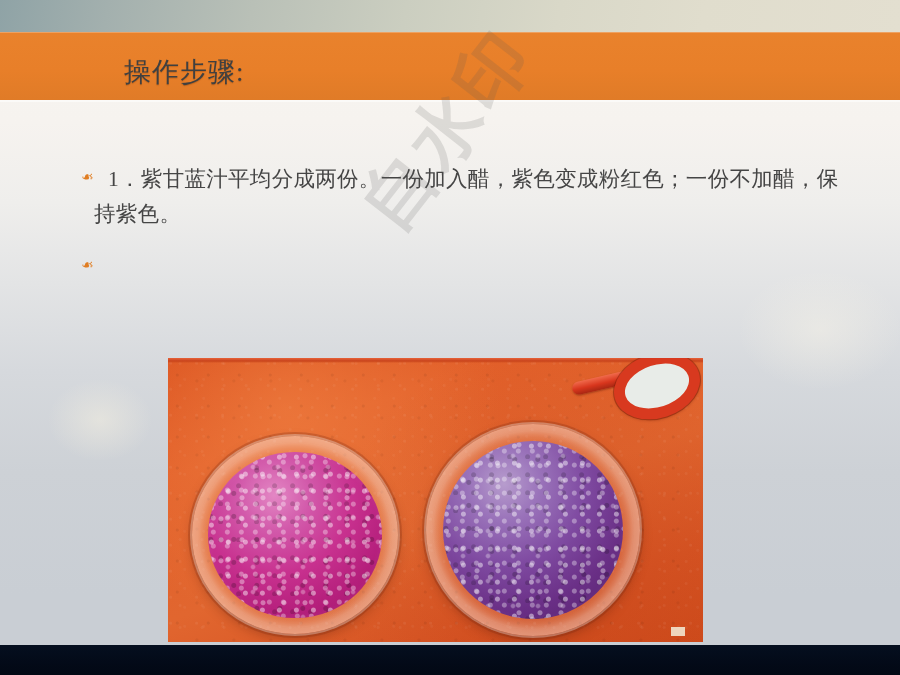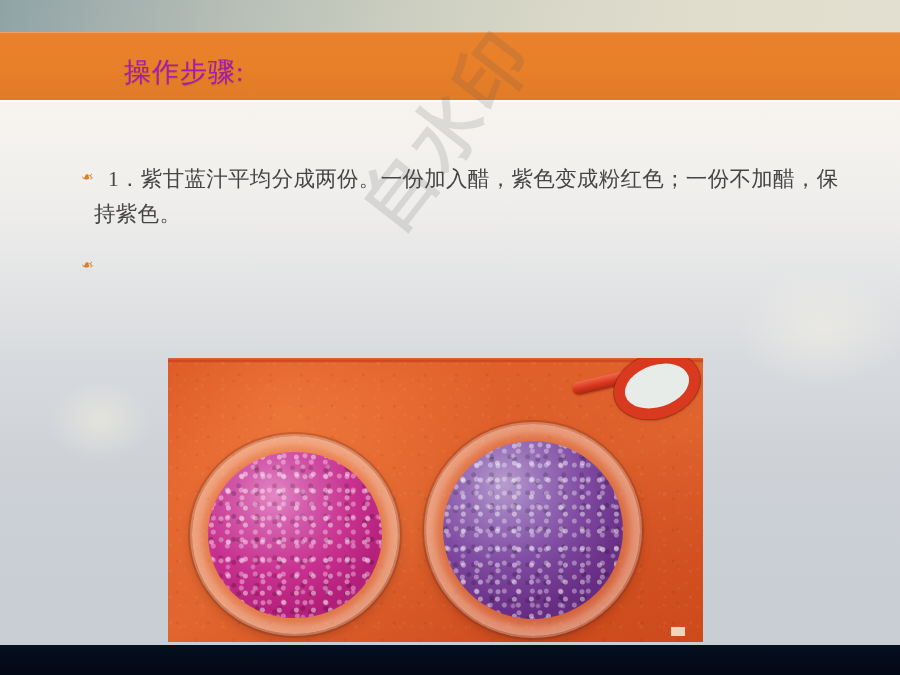--- a/index.html
+++ b/index.html
@@ -74,21 +74,21 @@
     background: rgba(255,255,255,0.55);
   }
 
   .slide-title {
     position: absolute;
     left: 124px;
     top: 56px;
     font-family: "Liberation Serif", "DejaVu Serif", serif;
     font-size: 27px;
     line-height: 32px;
-    color: #a21caf;
+    color: #404040;
     letter-spacing: 1px;
     text-shadow: 0 1px 1px rgba(130,60,10,0.35);
     white-space: nowrap;
   }
 
   
   .bottom-bar {
     position: absolute;
     left: 0;
     top: 645px;

